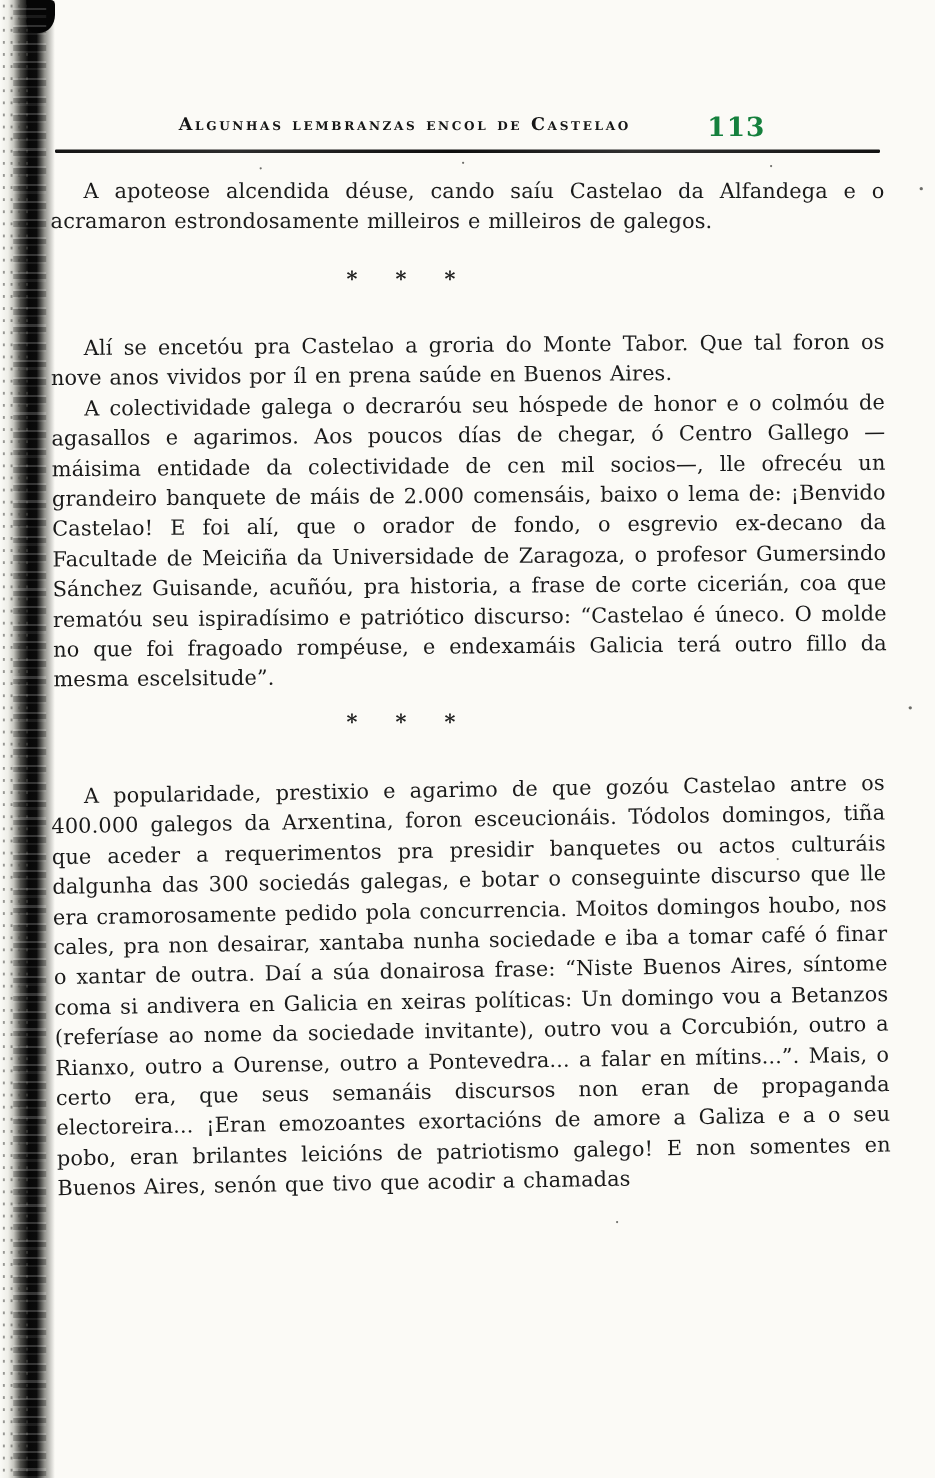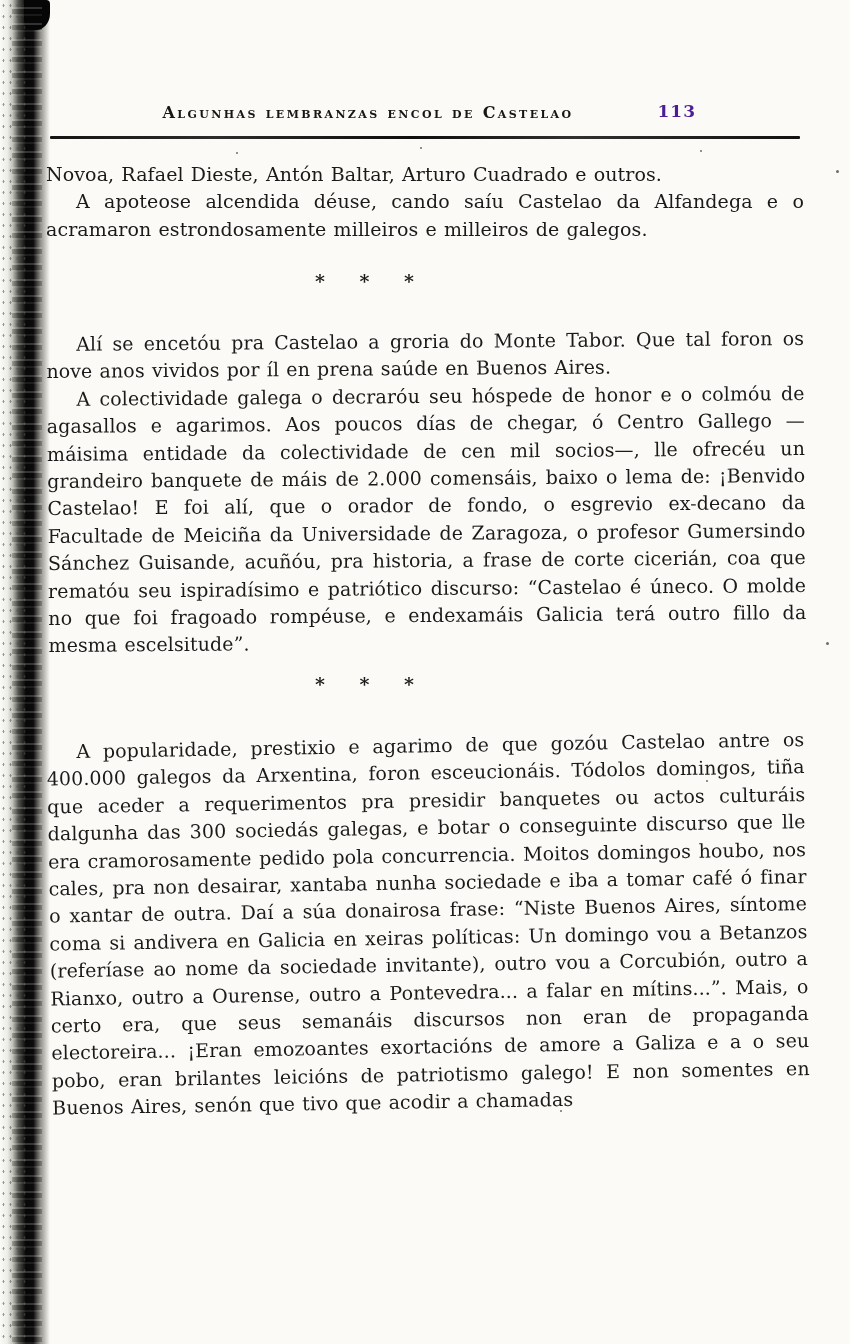--- a/index.html
+++ b/index.html
@@ -76,24 +76,24 @@
     font-variant: small-caps;
     font-size: 16px;
     font-weight: 600;
     letter-spacing: 2.4px;
     white-space: nowrap;
     color: #161616;
   }
   .page-number {
     position: absolute;
     right: 106px; top: -2px;
-    font-size: 17px;
+    font-size: 24px;
     font-weight: 600;
     letter-spacing: 1px;
-    color: #4c1d95;
+    color: #15803d;
   }
   .rule {
     position: absolute;
     top: 136px; left: 50px;
     width: 750px; height: 3px;
     background: linear-gradient(to right,
       #141414 0%, #2c2c2c 22%, #0e0e0e 48%, #303030 70%, #121212 100%);
     border-radius: 1px;
   }
 
@@ -156,21 +156,20 @@
   <div class="running-header">
     <span class="running-title">Algunhas lembranzas encol de Castelao</span>
     <span class="page-number">113</span>
   </div>
 
   <div class="rule"></div>
 
   <div class="body-text">
 
     <section class="section-1">
-      <p class="flush">Novoa, Rafael Dieste, Antón Baltar, Arturo Cuadrado e outros.</p>
       <p>A apoteose alcendida déuse, cando saíu Castelao da Alfandega e o acramaron estrondosamente milleiros e milleiros de galegos.</p>
     </section>
 
     <div class="sep sep-1">* * *</div>
 
     <section class="section-2">
       <p>Alí se encetóu pra Castelao a groria do Monte Tabor. Que tal foron os nove anos vividos por íl en prena saúde en Buenos Aires.</p>
       <p>A colectividade galega o decraróu seu hóspede de honor e o colmóu de agasallos e agarimos. Aos poucos días de chegar, ó Centro Gallego —máisima entidade da colectividade de cen mil socios—, lle ofrecéu un grandeiro banquete de máis de 2.000 comensáis, baixo o lema de: ¡Benvido Castelao! E foi alí, que o orador de fondo, o esgrevio ex-decano da Facultade de Meiciña da Universidade de Zaragoza, o profesor Gumersindo Sánchez Guisande, acuñóu, pra historia, a frase de corte cicerián, coa que rematóu seu ispiradísimo e patriótico discurso: “Castelao é úneco. O molde no que foi fragoado rompéuse, e endexamáis Galicia terá outro fillo da mesma escelsitude”.</p>
     </section>
 

